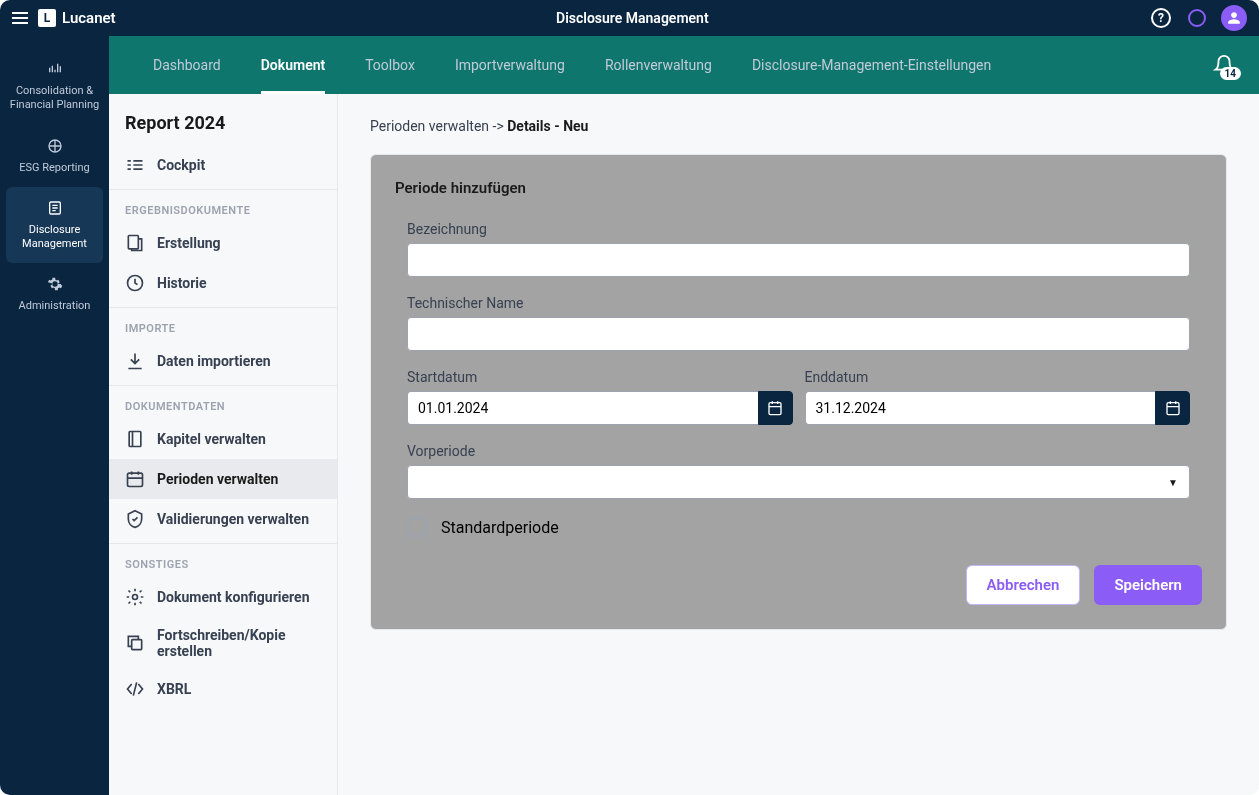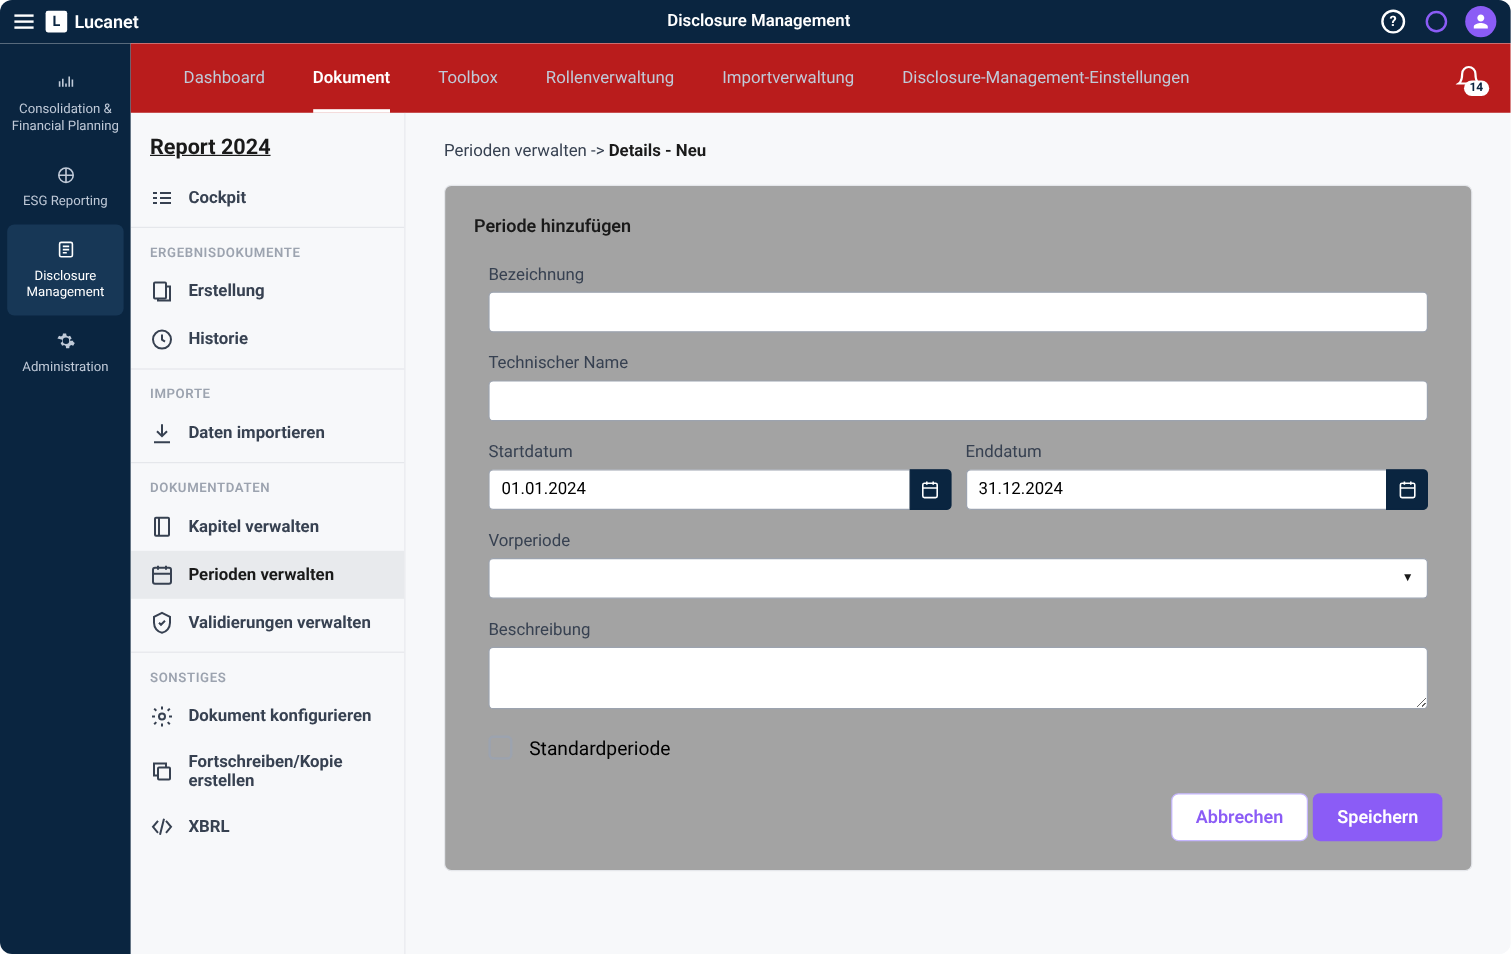--- a/index.html
+++ b/index.html
@@ -17,30 +17,30 @@
     .help-icon { width: 20px; height: 20px; border: 2px solid #fff; border-radius: 50%; display: flex; align-items: center; justify-content: center; font-size: 12px; font-weight: bold; }
     .circle-icon { width: 18px; height: 18px; border: 2px solid #8b5cf6; border-radius: 50%; }
     .avatar { width: 26px; height: 26px; background: #8b5cf6; border-radius: 50%; display: flex; align-items: center; justify-content: center; }
     .avatar svg { fill: #fff; }
     .body-row { display: flex; flex: 1; overflow: hidden; }
     .leftrail { width: 109px; background: #0a2540; color: #c0cad8; display: flex; flex-direction: column; padding-top: 12px; }
     .rail-item { display: flex; flex-direction: column; align-items: center; justify-content: center; padding: 12px 6px; gap: 6px; cursor: pointer; font-size: 11px; text-align: center; line-height: 1.3; }
     .rail-item.active { background: #173756; color: #fff; border-radius: 6px; margin: 0 6px; }
     .rail-icon { width: 18px; height: 18px; display: flex; align-items: center; justify-content: center; }
     .mainarea { flex: 1; display: flex; flex-direction: column; background: #f7f8fa; }
-    .navtabs { background: #b91c1c; display: flex; align-items: center; padding: 0 24px; height: 58px; }
+    .navtabs { background: #0f766e; display: flex; align-items: center; padding: 0 24px; height: 58px; }
     .navtab { color: #c0cad8; font-size: 14px; padding: 0 20px; height: 100%; display: flex; align-items: center; cursor: pointer; position: relative; }
     .navtab.active { color: #fff; font-weight: 600; }
     .navtab.active::after { content: ''; position: absolute; bottom: 0; left: 20px; right: 20px; height: 3px; background: #fff; }
     .navtabs-right { margin-left: auto; position: relative; }
     .bell { position: relative; cursor: pointer; }
     .bell-badge { position: absolute; bottom: -4px; right: -6px; background: #fff; color: #0a2540; font-size: 10px; font-weight: bold; border-radius: 10px; padding: 1px 5px; }
     .content-row { display: flex; flex: 1; overflow: hidden; }
     .sidebar { width: 229px; background: #f7f8fa; border-right: 1px solid #e5e7eb; overflow-y: auto; }
-    .sidebar-title { font-weight: 700; font-size: 18px; padding: 18px 16px 12px; color: #1a1a1a; text-decoration: underline; }
+    .sidebar-title { font-weight: 700; font-size: 18px; padding: 18px 16px 12px; color: #1a1a1a; }
     .sidebar-group-label { font-size: 11px; font-weight: 600; color: #9ca3af; letter-spacing: 0.5px; padding: 10px 16px 6px; }
     .sidebar-item { display: flex; align-items: center; gap: 12px; padding: 10px 16px; font-size: 14px; color: #374151; cursor: pointer; font-weight: bold; }
     .sidebar-item.active { background: #e8eaed; font-weight: 700; color: #1a1a1a; }
     .sidebar-item .sb-icon { width: 20px; height: 20px; flex-shrink: 0; display: flex; align-items: center; justify-content: center; }
     .sidebar-divider { border-top: 1px solid #e5e7eb; margin: 4px 0; }
     .content { flex: 1; padding: 24px 32px 32px; overflow-y: auto; background: #f7f8fa; }
     .breadcrumb { font-size: 14px; color: #374151; margin-bottom: 20px; }
     .breadcrumb .bc-current { font-weight: 700; color: #1a1a1a; }
     .card { background: #a3a3a3; border: 1px solid #e5e7eb; border-radius: 6px; padding: 24px; }
     .card-title { font-weight: 600; font-size: 15px; margin-bottom: 24px; color: #1a1a1a; }
@@ -51,21 +51,21 @@
     .form-row { display: flex; gap: 12px; }
     .form-row > div { flex: 1; }
     .date-wrap { display: flex; }
     .date-wrap input { border-top-right-radius: 0; border-bottom-right-radius: 0; border-right: none; }
     .date-btn { background: #0a2540; border: 1px solid #0a2540; border-top-right-radius: 4px; border-bottom-right-radius: 4px; width: 38px; display: flex; align-items: center; justify-content: center; cursor: pointer; }
     .select-wrap { position: relative; }
     .select-wrap::after { content: '▼'; position: absolute; right: 12px; top: 50%; transform: translateY(-50%); font-size: 10px; color: #1a1a1a; pointer-events: none; }
     .form-select { appearance: none; }
     .checkbox-row { display: flex; align-items: center; gap: 14px; }
     .checkbox { width: 20px; height: 20px; border: 2px solid #9ca3af; border-radius: 4px; cursor: pointer; }
-    .actions { display: flex; justify-content: flex-end; gap: 4px; margin-top: 28px; }
+    .actions { display: flex; justify-content: flex-end; gap: 14px; margin-top: 28px; }
     .btn { padding: 10px 20px; border-radius: 6px; font-size: 15px; font-weight: 600; cursor: pointer; border: none; }
     .btn-secondary { background: #fff; color: #8b5cf6; border: 1px solid #c4b5fd; }
     .btn-primary { background: #8b5cf6; color: #fff; }
     svg { display: block; }
   </style>
 </head>
 <body>
 
 <div class="app">
   <div class="topbar">
@@ -133,22 +133,22 @@
           <span>Administration</span>
         </div>
       </div>
 
     <div class="mainarea">
       <div class="navtabs">
         <div id="navtabs-slot" style="display: contents;"></div>
         <div class="navtab">Dashboard</div>
           <div class="navtab active">Dokument</div>
           <div class="navtab">Toolbox</div>
+          <div class="navtab">Importverwaltung</div>
           <div class="navtab">Rollenverwaltung</div>
-          <div class="navtab">Importverwaltung</div>
           <div class="navtab">Disclosure-Management-Einstellungen</div>
           <div class="navtabs-right">
           <div class="bell">
             <svg width="22" height="22" viewBox="0 0 24 24" fill="none" stroke="#fff" stroke-width="2">
                 <path d="M18 8a6 6 0 0 0-12 0c0 7-3 9-3 9h18s-3-2-3-9M13.7 21a2 2 0 0 1-3.4 0"></path>
               </svg>
             <span class="bell-badge">14</span>
           </div>
         </div>
       </div>
@@ -301,24 +301,20 @@
                 </div>
               </div>
 
               <div class="form-group">
                 <label class="form-label">Vorperiode</label>
                 <div class="select-wrap">
                   <select class="form-select"><option></option></select>
                 </div>
               </div>
 
-              <div class="form-group">
-                <label class="form-label">Beschreibung</label>
-                <textarea class="form-textarea" style=""></textarea>
-              </div>
 
               <div class="form-group checkbox-row">
                 <div class="checkbox"></div>
                 <span>Standardperiode</span>
               </div>
             </div>
 
             <div class="actions">
               <button class="btn btn-secondary">Abbrechen</button>
               <button class="btn btn-primary">Speichern</button>

